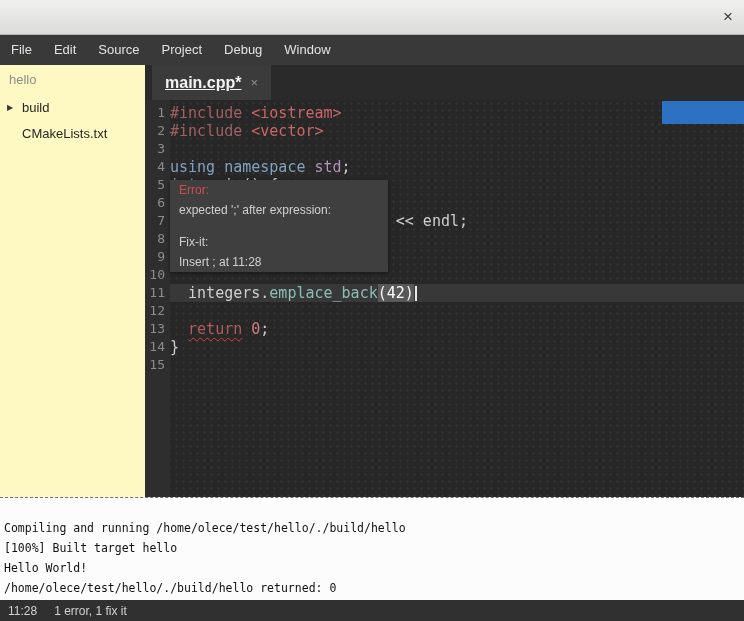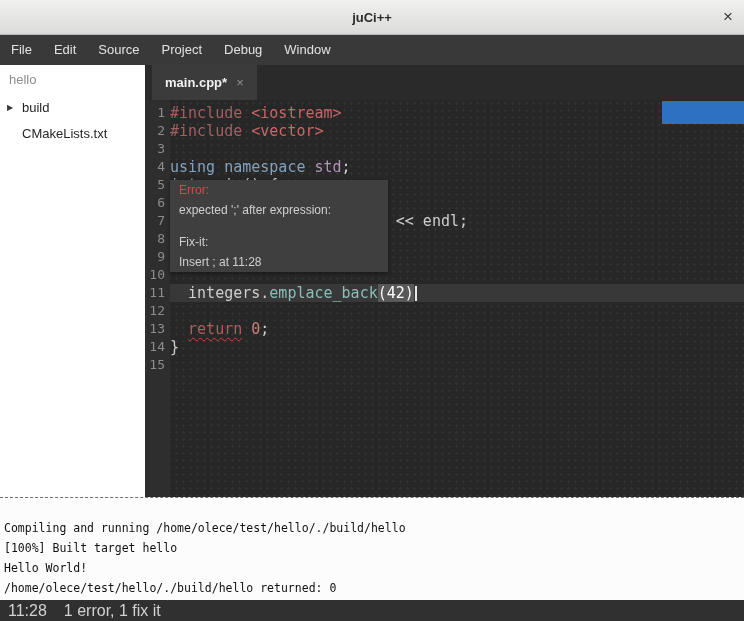--- a/index.html
+++ b/index.html
@@ -13,30 +13,30 @@
   .close-btn { position:absolute; right:11px; top:0; height:100%; display:flex; align-items:center;
                font-size:17px; color:#3c3c3c; cursor:default; }
 
   
   .menubar { height:30px; background:#393939; display:flex; align-items:stretch; flex:0 0 30px; }
   .menu-item { padding:0 11px; line-height:30px; font-size:13px; color:#e2e2e2; }
 
   
   .main { flex:1 1 auto; display:flex; min-height:0; }
 
-  .sidebar { width:145px; flex:0 0 145px; background:#ffffff; font-size:13px; }
+  .sidebar { width:145px; flex:0 0 145px; background:#fef9c3; font-size:13px; }
   .side-header { padding:7px 9px 7px; color:#8d8d8d; }
   .tree-row { height:26px; display:flex; align-items:center; color:#262626; position:relative; padding-left:22px; }
   .tree-row .expander { position:absolute; left:7px; font-size:8px; color:#3a3a3a; }
   .tree-row.selected { background:#4a90d9; color:#ffffff; }
 
   .editor-col { flex:1 1 auto; display:flex; flex-direction:column; min-width:0; }
   .tabbar { height:35px; flex:0 0 35px; background:#2a2a2a; display:flex; align-items:stretch; }
   .tab { margin-left:7px; background:#3b3b3b; display:flex; align-items:center; padding:0 13px; gap:9px; }
-  .tab-label { color:#f2f2f2; font-size:13px; font-weight:bold; }
+  .tab-label { color:#f2f2f2; font-size:16px; font-weight:bold;text-decoration:underline; }
   .tab-close { color:#8f8f8f; font-size:13px; }
 
   .editor { flex:1 1 auto; position:relative; overflow:hidden; padding-top:4px;
             background-color:#272727;
             background-image:radial-gradient(rgba(255,255,255,0.05) 1px, transparent 1.1px);
             background-size:7px 7px;
             font-family:"DejaVu Sans Mono", monospace; font-size:15px; }
   .gutter-bg { position:absolute; left:0; top:0; bottom:0; width:25px; background:#2e2e2e; }
 
   .cl { display:flex; height:18px; line-height:18px; position:relative; }
@@ -66,29 +66,28 @@
              line-height:20px; color:#d0d0d0; box-shadow:0 1px 4px rgba(0,0,0,0.45); z-index:5; }
   .tt-error { color:#d04c4c; }
   .tt-gap { height:12px; }
 
   
   .output { height:103px; flex:0 0 103px; background:#fcfcfc; border-top:1px dashed #707070;
             padding:20px 4px; font-family:"DejaVu Sans Mono", monospace; font-size:11.5px; color:#111; }
   .out-line { height:20px; line-height:20px; white-space:pre; }
 
   .statusbar { height:21px; flex:0 0 21px; background:#303030; display:flex; align-items:center;
-               padding-left:8px; gap:17px; font-size:16px; color:#d2d2d2; }
+               padding-left:8px; gap:17px; font-size:12px; color:#d2d2d2; }
 </style>
 </head>
 <body>
 
 <div class="window">
 
   <div class="titlebar">
-    <div class="title">juCi++</div>
     <div class="close-btn">×</div>
   </div>
 
   <div class="menubar" id="menubar">
       <div class="menu-item">File</div>
       <div class="menu-item">Edit</div>
       <div class="menu-item">Source</div>
       <div class="menu-item">Project</div>
       <div class="menu-item">Debug</div>
       <div class="menu-item">Window</div>

